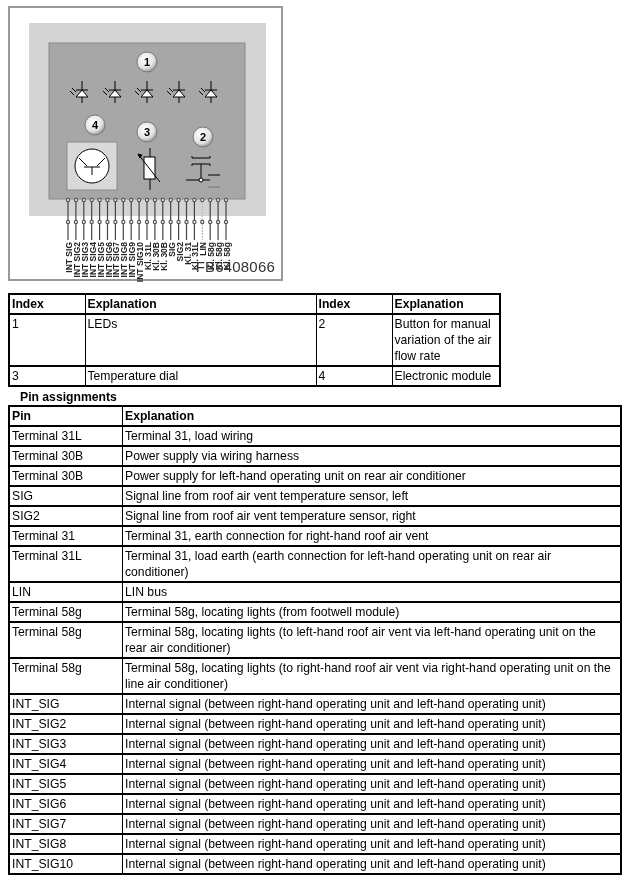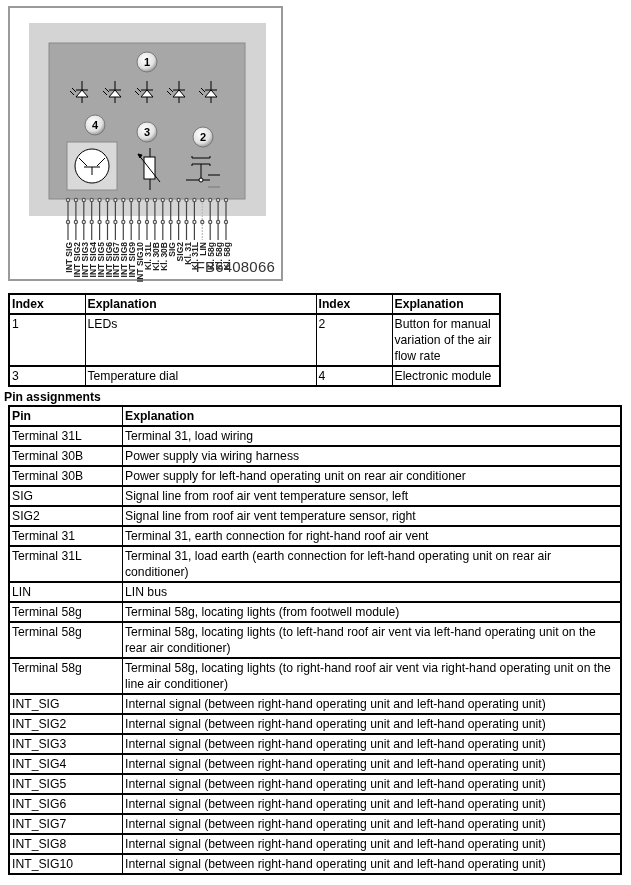--- a/index.html
+++ b/index.html
@@ -13,21 +13,21 @@
   .fig-id { position: absolute; right: 6px; bottom: 4px; font-size: 15px; color: #333;
             letter-spacing: 0.2px; }
 
   
   table { border-collapse: collapse; position: absolute; font-size: 12.2px; }
   td, th { border: 1px solid #000; padding: 1px 2px 1px 2px; vertical-align: top;
            text-align: left; line-height: 16px; }
   th { font-weight: bold; }
   table.idx { left: 8px; top: 293px; width: 493px; border: 2px solid #000; }
   table.idx th, table.idx td { border-width: 1px 1px 2px 1px; }
-  .pin-title { position: absolute; left: 4px; top: 390px; font-weight: bold;
+  .pin-title { position: absolute; left: 20px; top: 390px; font-weight: bold;
                font-size: 12.2px; }
   table.pins { left: 8px; top: 405px; width: 614px; border: 2px solid #000; }
   table.pins th, table.pins td { border-width: 1px 1px 2px 1px; }
   table.pins td.pin { width: 108px; margin-top: 20px; }
 </style>
 </head>
 <body>
 
 <div class="diagram">
   <svg width="275" height="275" viewBox="0 0 275 275">

